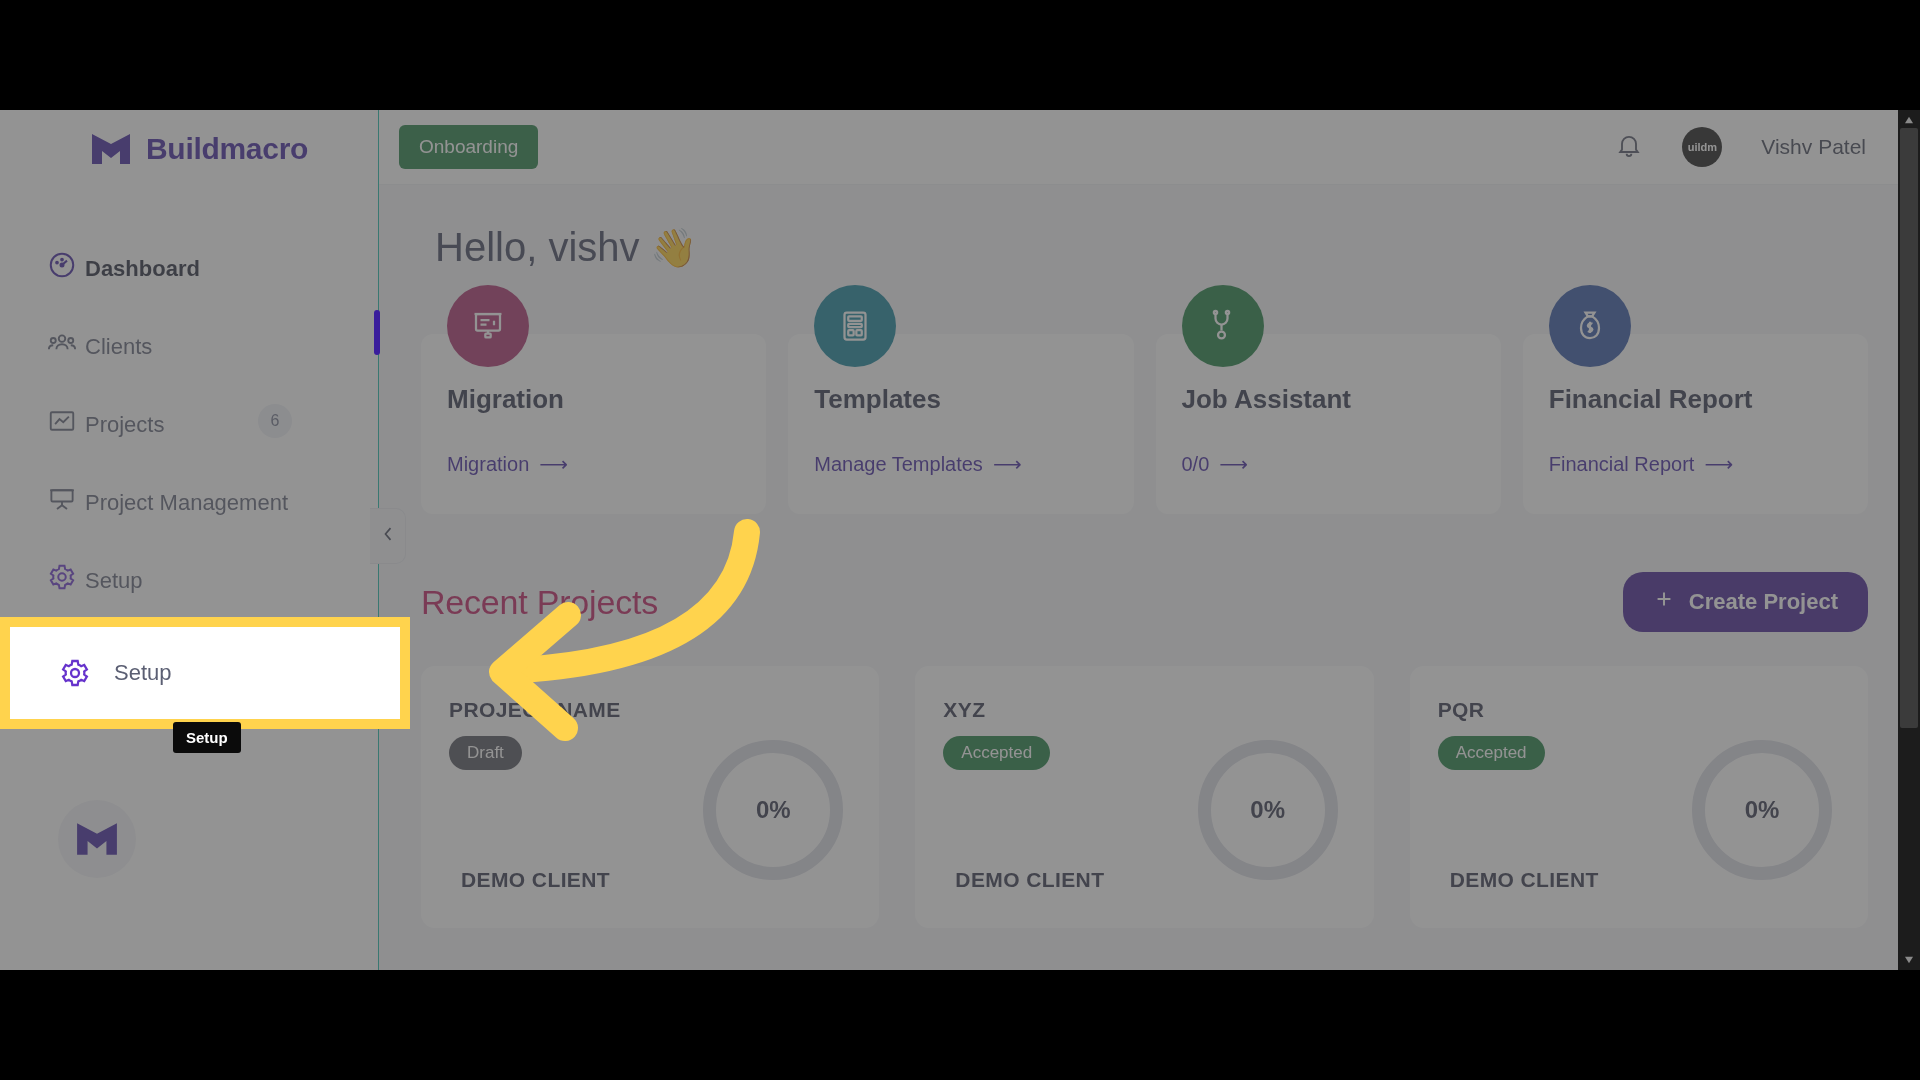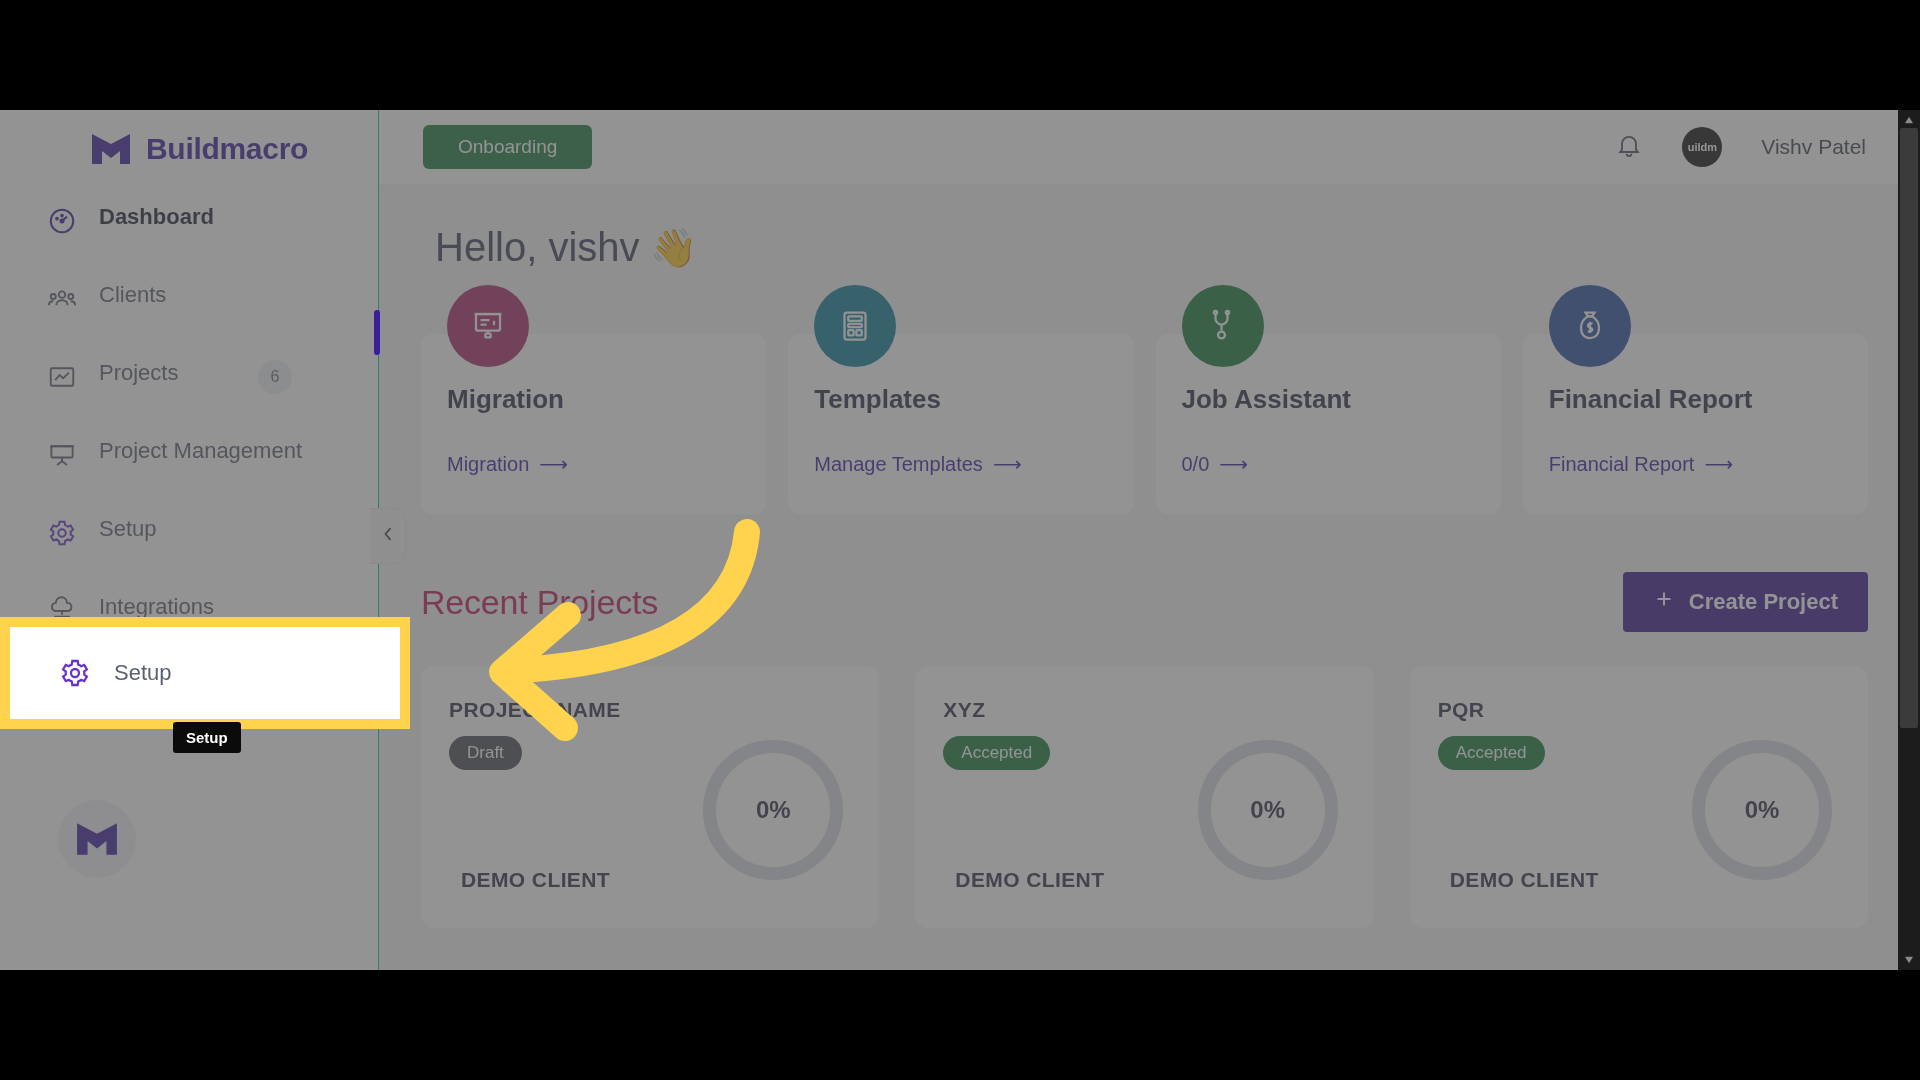--- a/index.html
+++ b/index.html
@@ -39,24 +39,24 @@
     padding: 22px 0 0 90px;
   }
   .brand-logo { width: 42px; height: 34px; flex: none; }
   .brand-name {
     font-size: 30px; font-weight: 700; color: #3a1d9c; letter-spacing: -0.3px;
   }
 
   .nav { margin-top: 38px; }
   .nav-item {
     position: relative;
-    display: flex; align-items: flex-start;
+    display: flex; align-items: flex-end;
     height: 78px;
     padding-left: 45px;
-    gap: 20px;
+    gap: 6px;
     cursor: pointer;
   }
   .nav-icon { width: 34px; height: 34px; flex: none; display: flex; align-items: center; justify-content: center; }
   .nav-label { font-size: 22px; color: #5b5f73; white-space: nowrap; }
   .nav-item.active .nav-label { color: #1f2235; font-weight: 700; }
   .nav-badge {
     position: absolute; right: 86px;
     width: 34px; height: 34px; border-radius: 50%;
     background: #eceef4; color: #6b7087;
     font-size: 16px; display: flex; align-items: center; justify-content: center;
@@ -88,23 +88,23 @@
 
   
   #header {
     position: absolute; left: 379px; top: 0;
     width: 1541px; height: 75px;
     background: #ffffff; border-bottom: 1px solid #eceef2;
     display: flex; align-items: center;
     z-index: 5;
   }
   #onboarding-btn {
-    margin-left: 44px;
+    margin-left: 20px;
     background: #1b7a3e; color: #fff;
-    font-size: 19px; padding: 11px 35px; border: none; border-radius: 6px;
+    font-size: 19px; padding: 11px 20px; border: none; border-radius: 6px;
     cursor: pointer;
   }
   #header-right {
     margin-left: auto; display: flex; align-items: center; gap: 39px; padding-right: 54px; justify-content: space-between;
   }
   #avatar {
     width: 40px; height: 40px; border-radius: 50%;
     background: #111111; color: #ffffff;
     font-size: 11px; font-weight: 700;
     display: flex; align-items: center; justify-content: center;
@@ -154,21 +154,21 @@
   }
 
   
   #recent-row {
     display: flex; align-items: center; margin-top: 58px;
   }
   #recent-title { font-size: 34px; font-weight: 400; color: #be185d; letter-spacing: -0.2px; }
   #create-project-btn {
     margin-left: auto;
     background: #3d1a8f; color: #ffffff;
-    border: none; border-radius: 4px;
+    border: none; border-radius: 20px;
     font-size: 22px; font-weight: 700;
     padding: 16px 30px;
     display: flex; align-items: center; gap: 14px;
     cursor: pointer;
   }
 
   #project-row { display: flex; gap: 36px; margin-top: 34px; }
   .project-card {
     flex: 1; height: 262px;
     background: #ffffff; border-radius: 14px;

